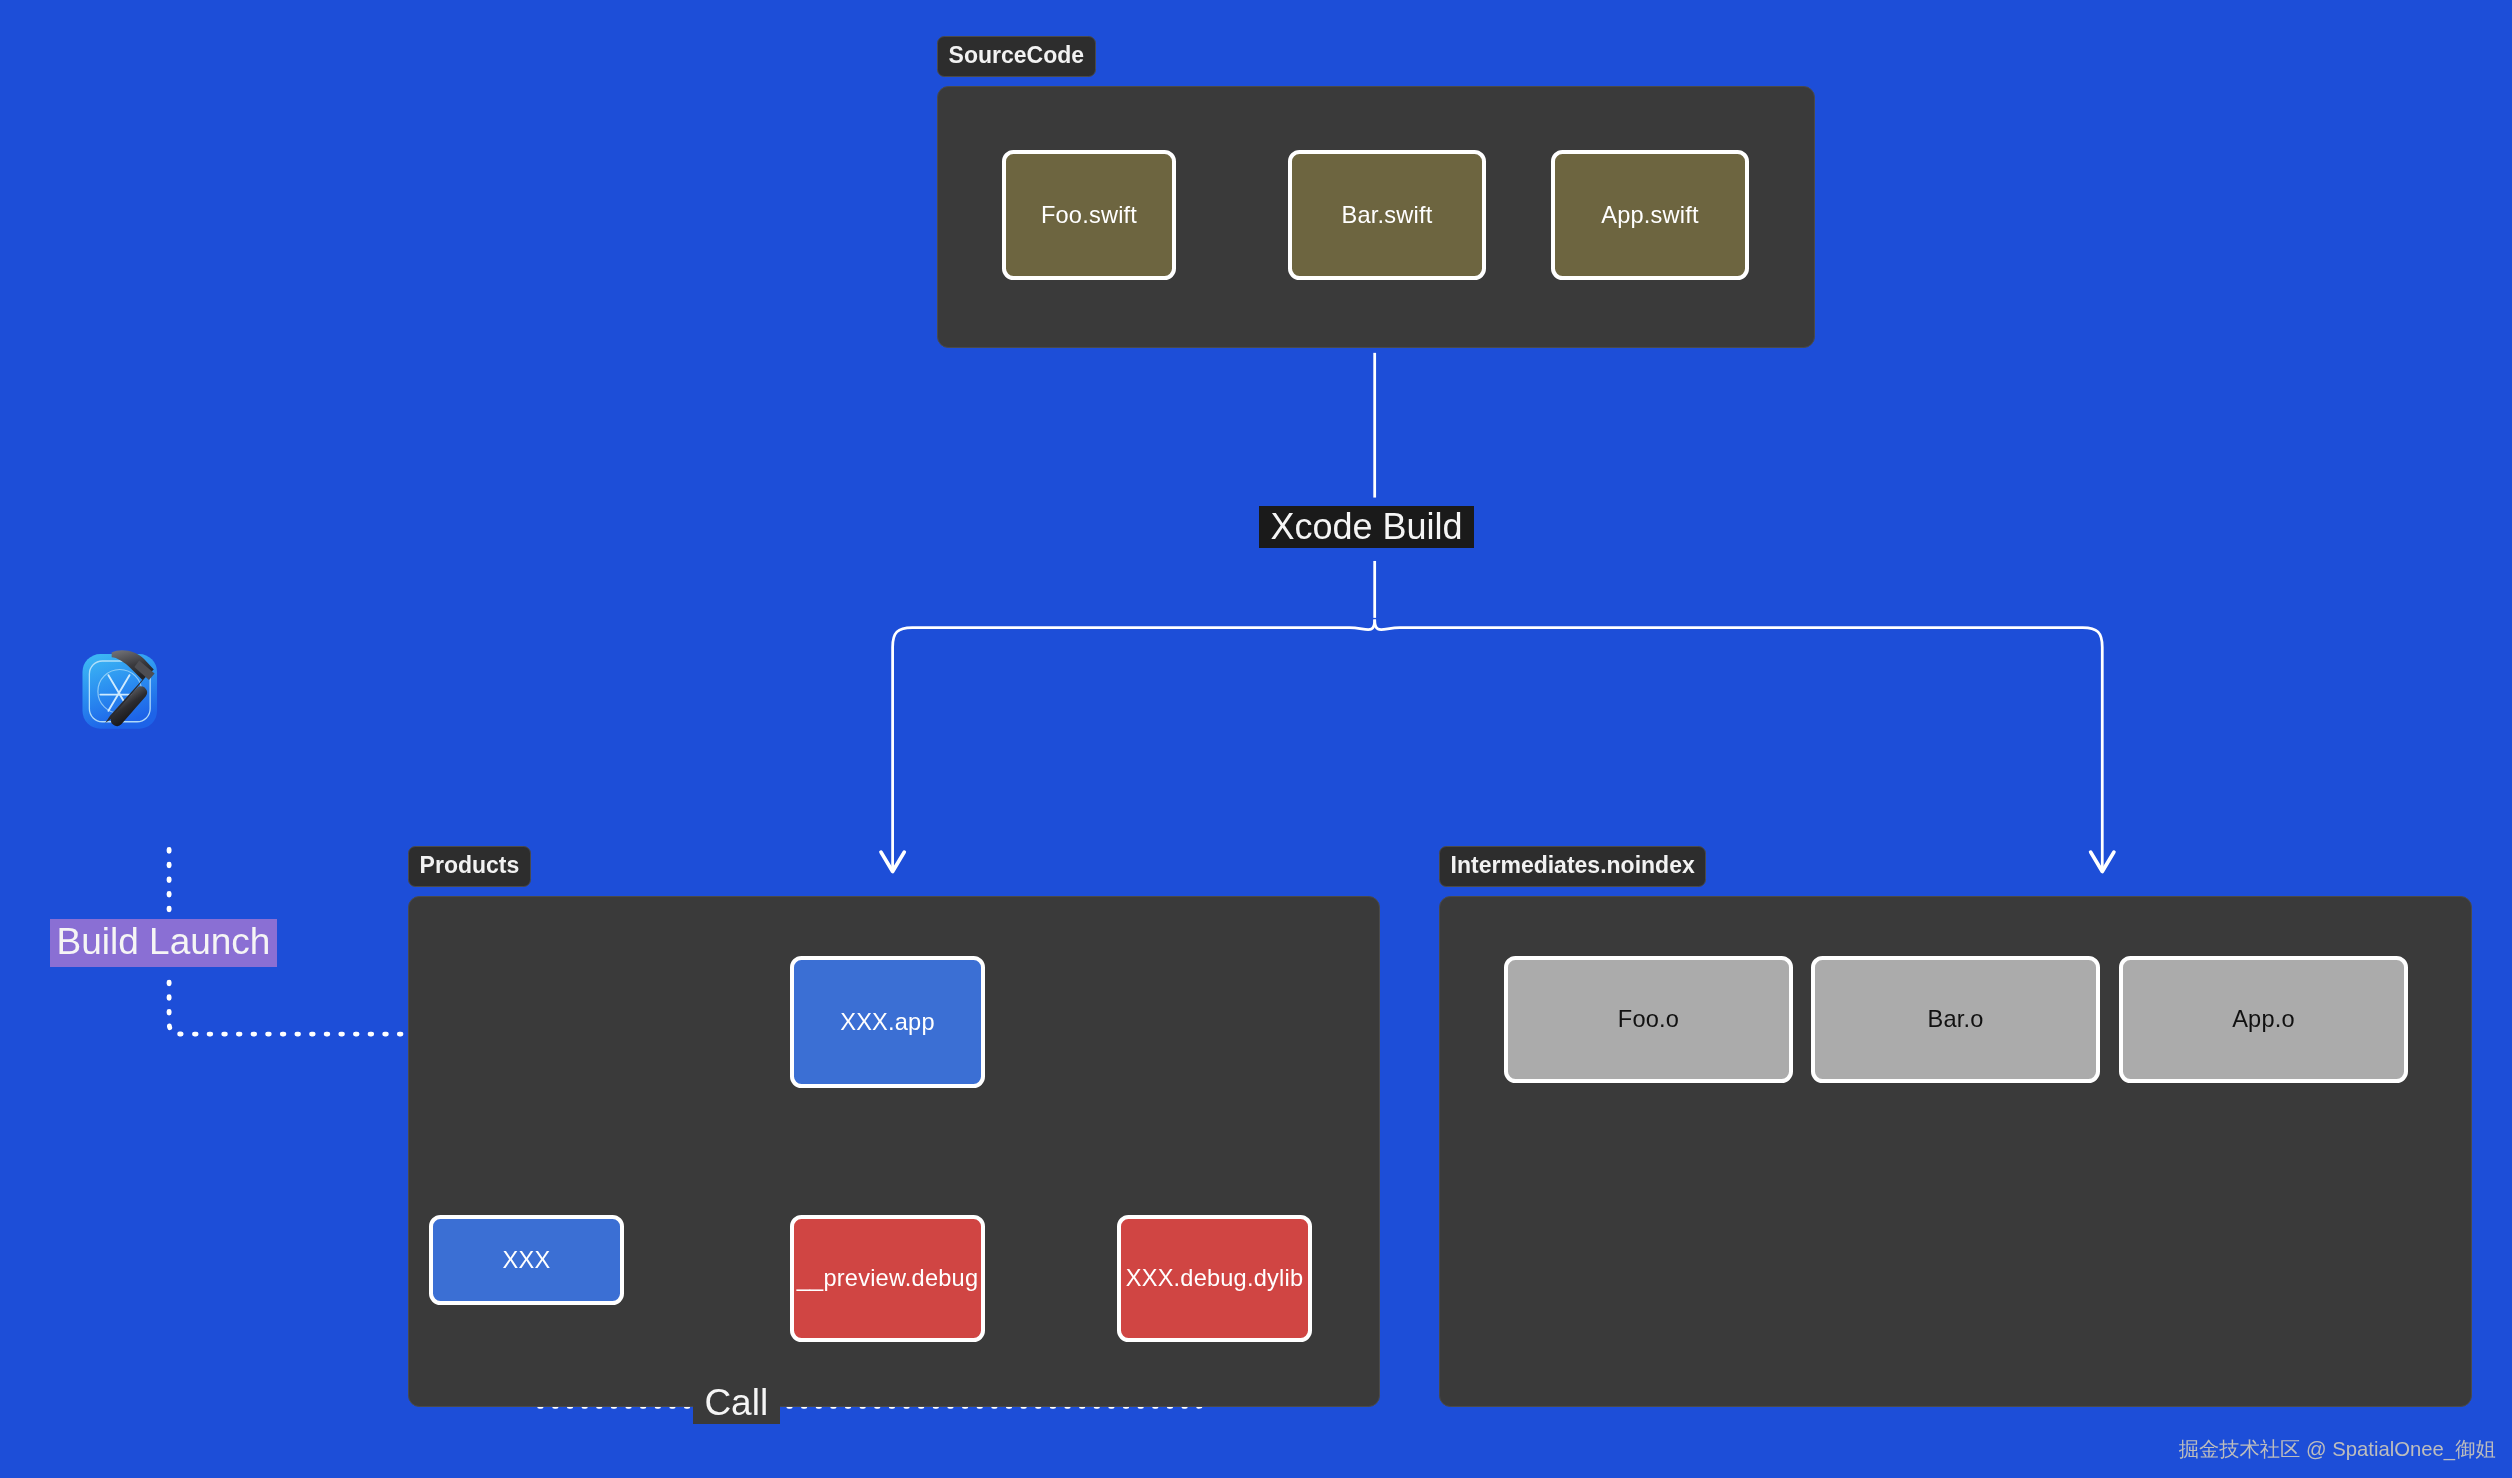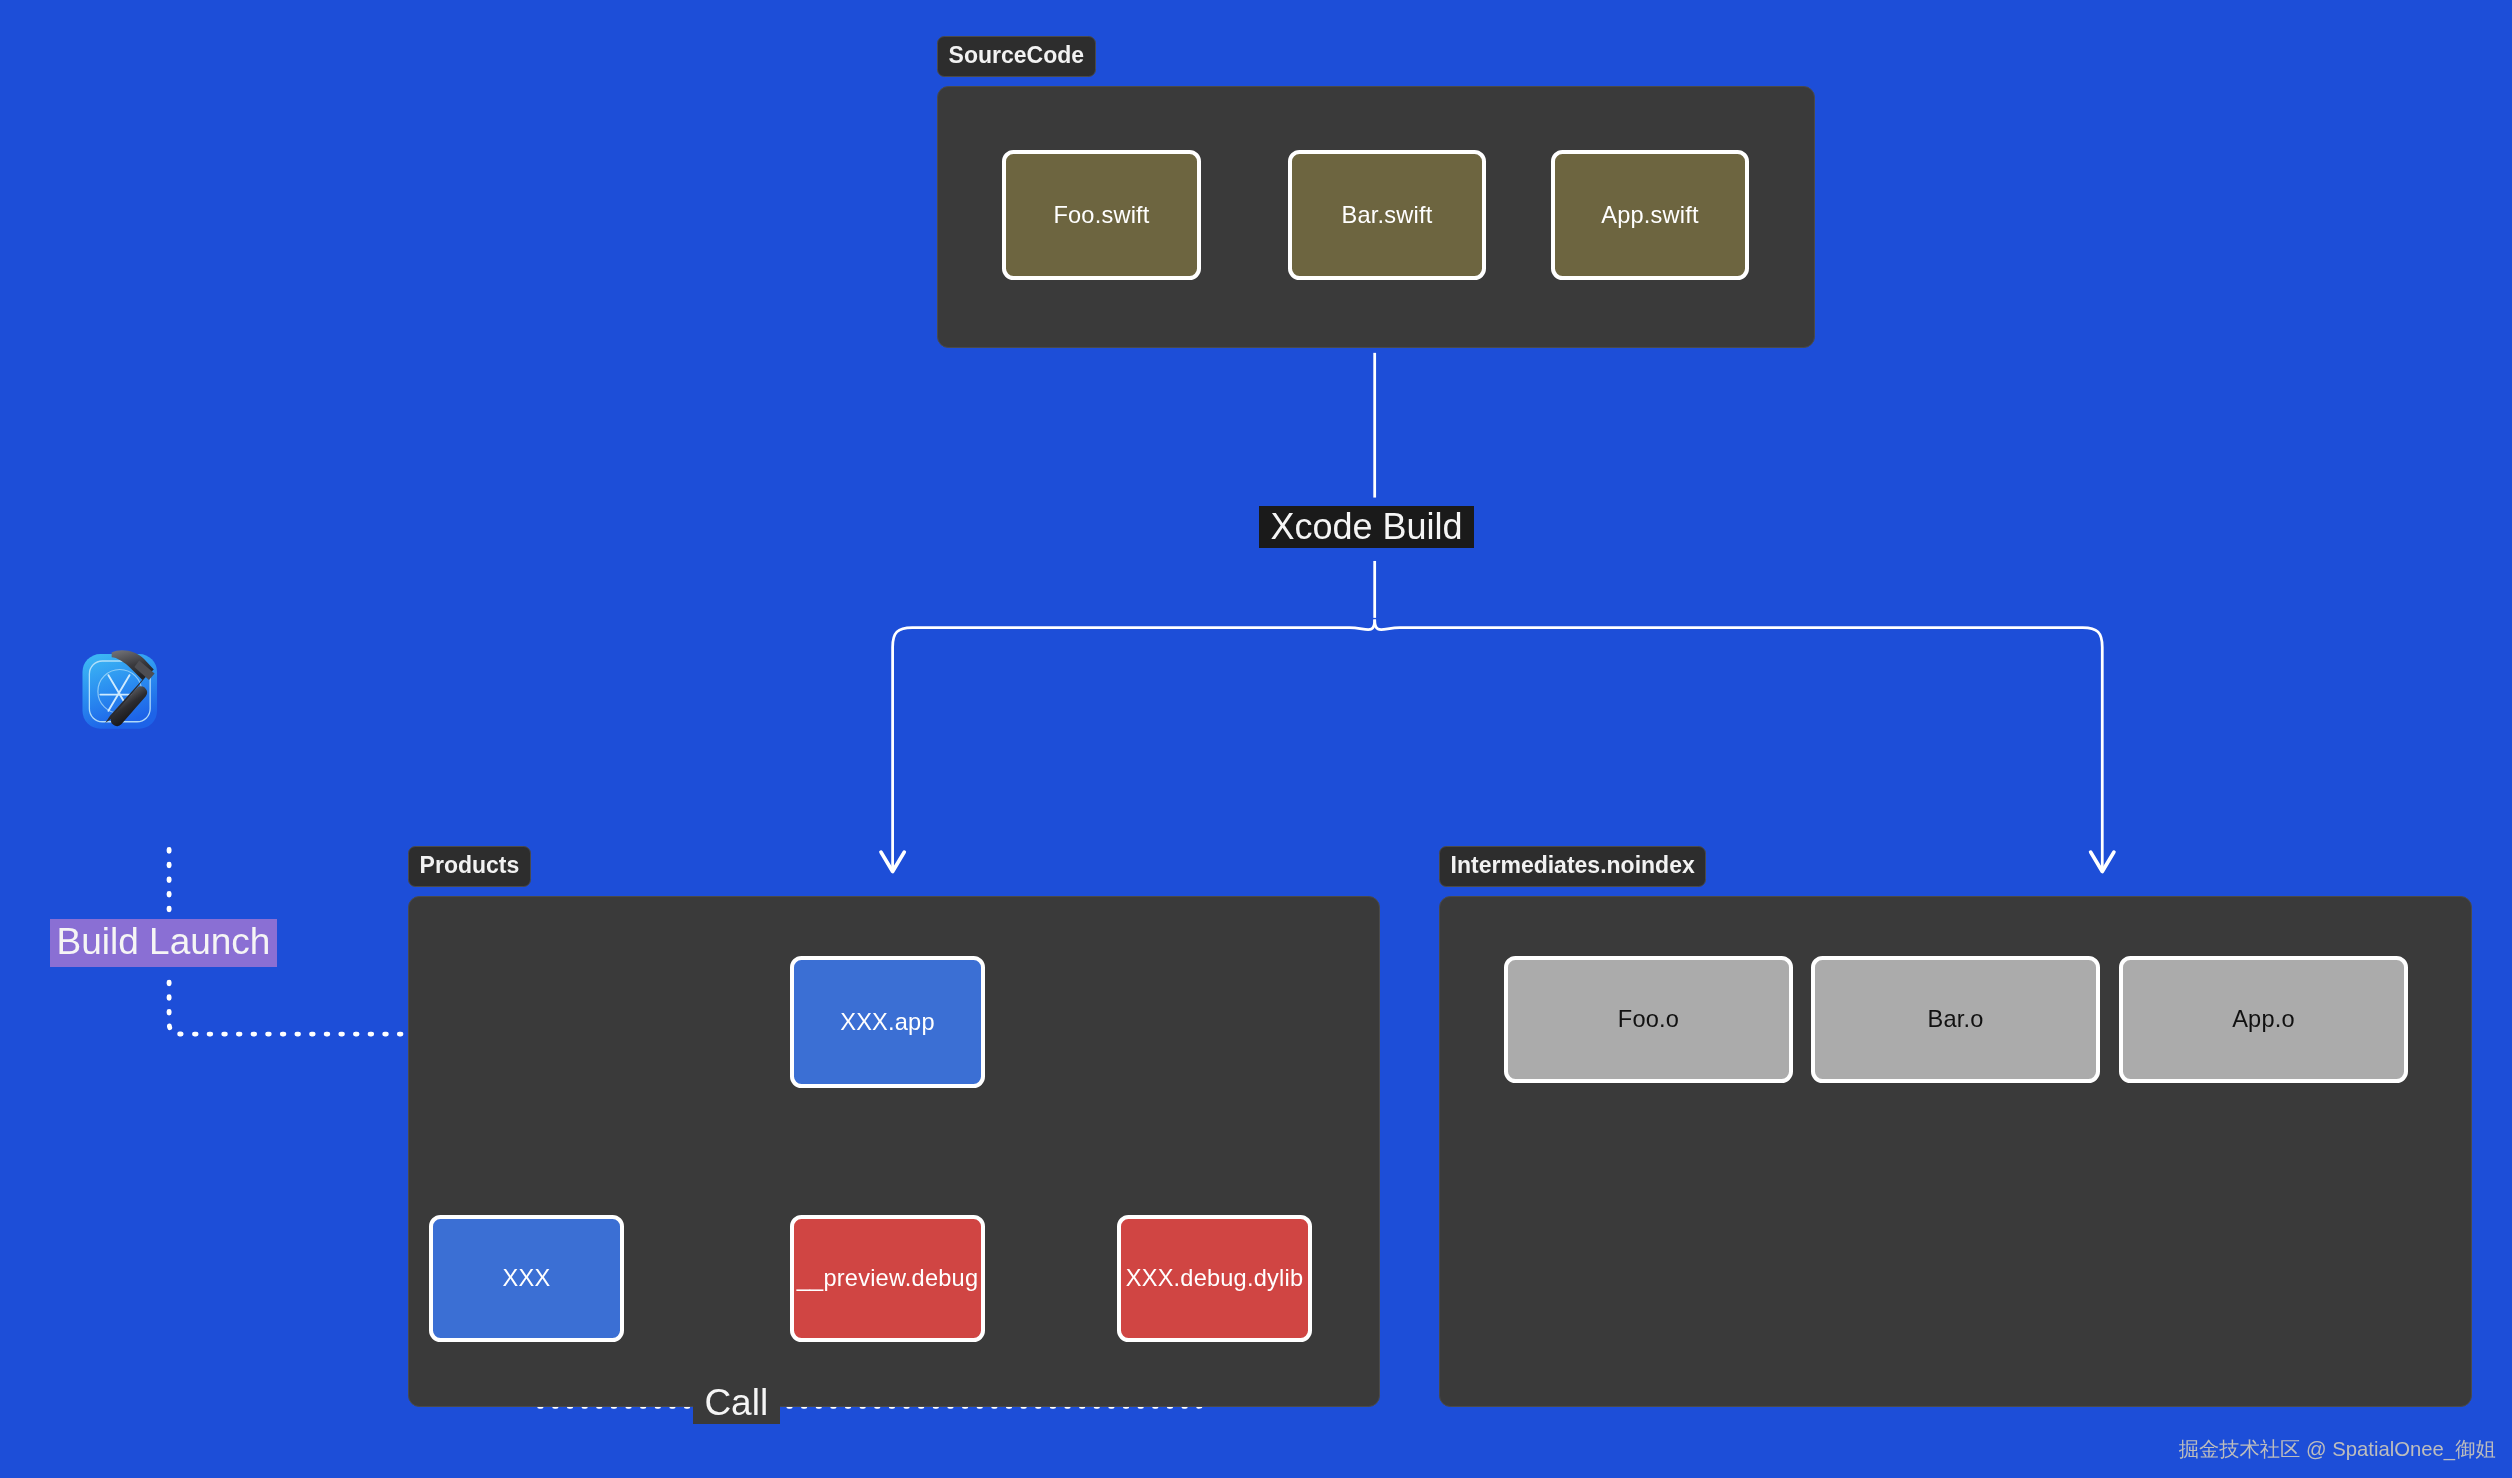--- a/index.html
+++ b/index.html
@@ -144,21 +144,21 @@
     <path d="M208,1208 L208,1256 C208,1272 214,1272 230,1272 L562,1272
              C582,1272 590,1280 590,1300 L590,1478" fill="none" stroke="#ffffff" stroke-width="6" stroke-dasharray="2 16" stroke-linecap="round" marker-end="url(#arrowSolid)"></path>
 
     <path d="M648,1650 L648,1712 C648,1728 654,1730 670,1730 L1470,1730
              C1488,1730 1494,1724 1494,1706 L1494,1660" fill="none" stroke="#ffffff" stroke-width="6" stroke-dasharray="2 16" stroke-linecap="round" marker-end="url(#arrowSolid)"></path>
   </svg>
 
   <div class="group-label" style="left:937px; top:36px;">SourceCode</div>
   <div class="group-box" style="left:937px; top:86px; width:878px; height:262px;"></div>
 
-  <div class="node olive" style="left:1002px; top:150px; width:199px; height:130px;">
+  <div class="node olive" style="left:1002px; top:150px; width:174px; height:130px;">
     <span>Foo.swift</span>
   </div>
   <div class="node olive" style="left:1288px; top:150px; width:198px; height:130px;">
     <span>Bar.swift</span>
   </div>
   <div class="node olive" style="left:1551px; top:150px; width:198px; height:130px;">
     <span>App.swift</span>
   </div>
 
   <div class="edge-label bg-mask" style="left:1259px; top:506px;">Xcode Build</div>
@@ -205,21 +205,21 @@
 
   <div class="edge-label boxed-purple" style="left:50px; top:919px;">Build Launch</div>
 
   <div class="group-label" style="left:408px; top:846px;">Products</div>
   <div class="group-box" style="left:408px; top:896px; width:972px; height:511px;"></div>
 
   <div class="node blue" style="left:790px; top:956px; width:195px; height:132px;text-align:center;">
     <span>XXX.app</span>
   </div>
 
-  <div class="node blue" style="left:429px; top:1215px; width:195px; height:127px;">
+  <div class="node blue" style="left:429px; top:1215px; width:195px; height:90px;">
     <span>XXX</span>
   </div>
   <div class="node red" style="left:790px; top:1215px; width:195px; height:127px;">
     <span>__preview.debug</span>
   </div>
   <div class="node red" style="left:1117px; top:1215px; width:195px; height:127px;">
     <span>XXX.debug.dylib</span>
   </div>
 
   <div class="edge-label call bg-mask-group" style="left:693px; top:1382px;">Call</div>

